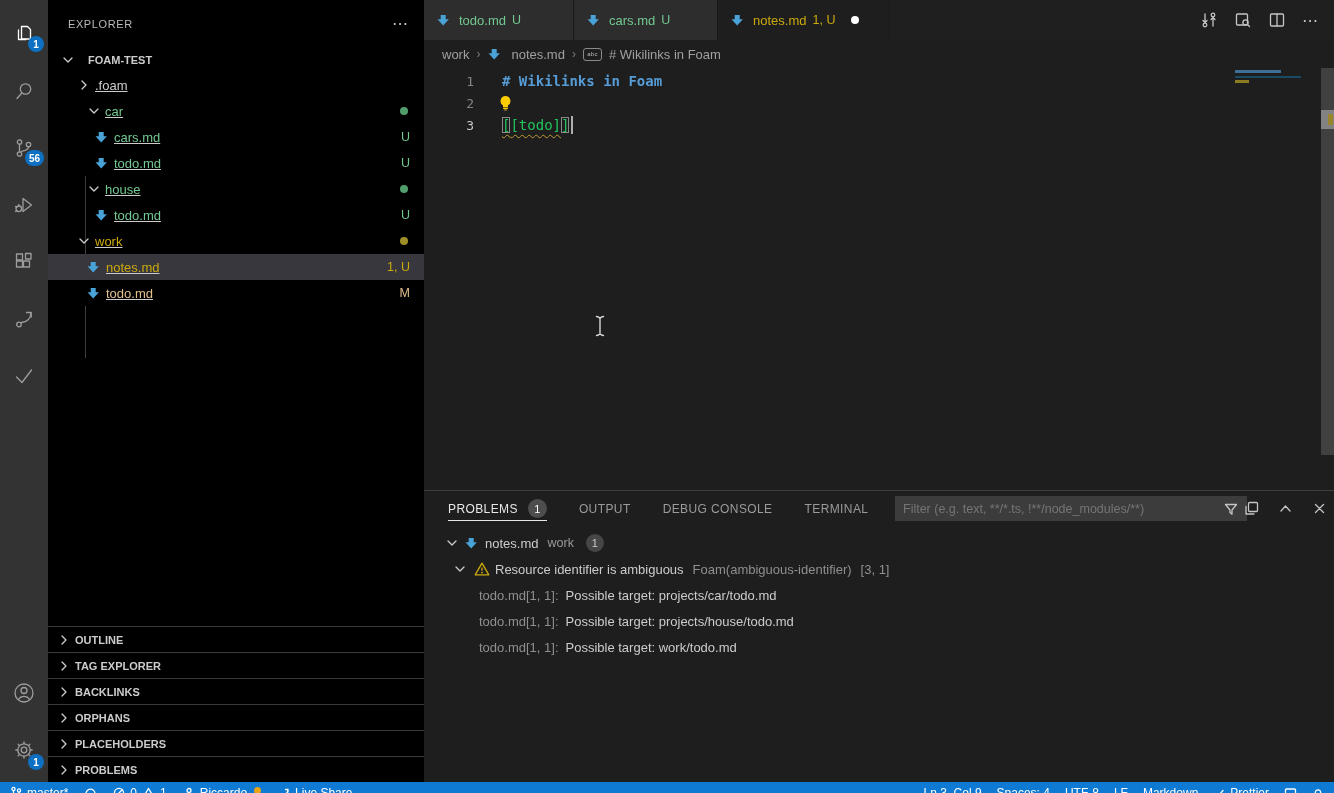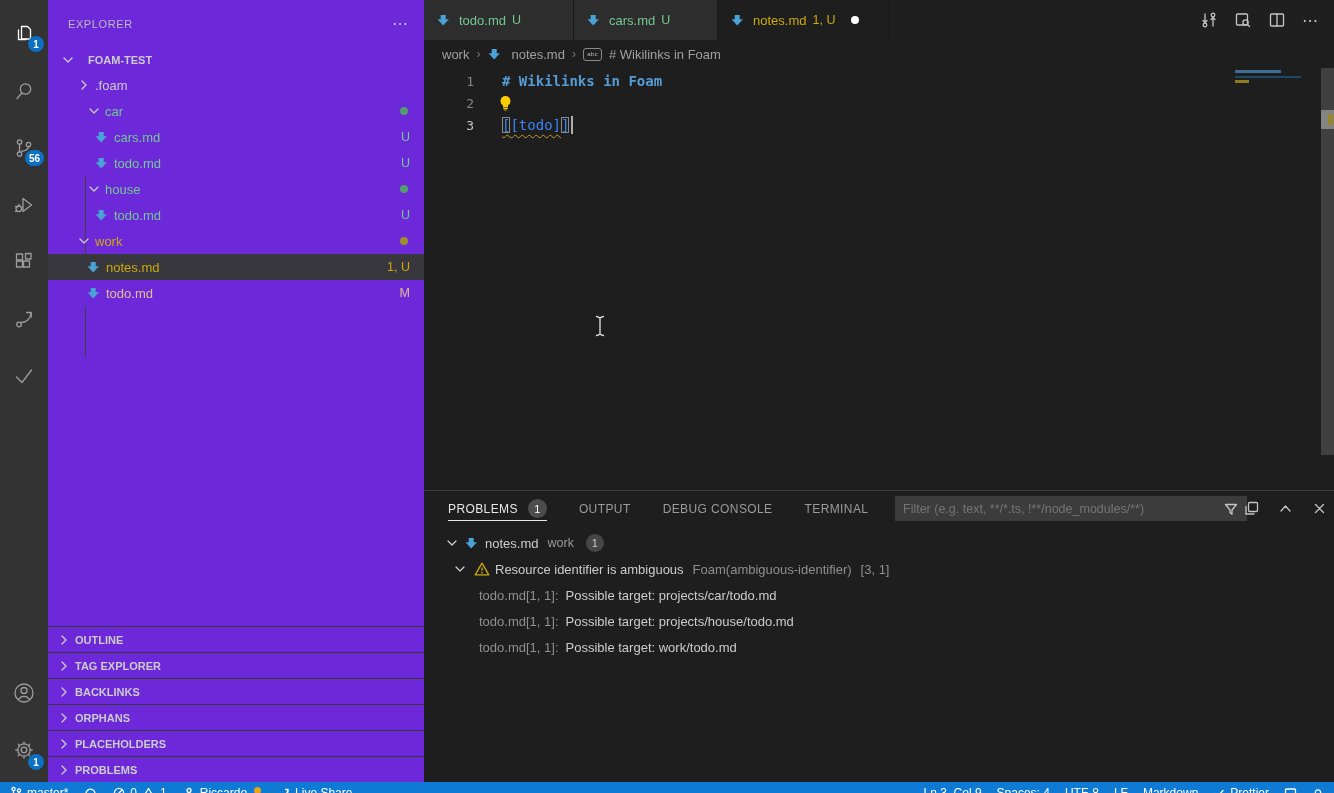--- a/index.html
+++ b/index.html
@@ -14,28 +14,28 @@
   .activitybar { position:absolute; left:0; top:0; width:48px; bottom:11px; background:#333333; padding-top:5px; }
   .ai { position:relative; height:57px; display:flex; align-items:center; justify-content:center; color:#9d9d9d; cursor:pointer; }
   .ai.active { color:#ffffff; }
   .ai-bottom { position:absolute; bottom:4px; left:0; width:48px; }
   .abadge { position:absolute; right:4px; bottom:10px; min-width:16px; height:16px; border-radius:9px;
             background:#0e70c2; color:#fff; font-size:10px; font-weight:bold;
             display:flex; align-items:center; justify-content:center; padding:0 4px; }
   .ai-bottom .abadge { bottom:8px; }
 
   
-  .sidebar { position:absolute; left:48px; top:0; width:376px; bottom:11px; background:#6d28d9; font-size:13px; }
+  .sidebar { position:absolute; left:48px; top:0; width:376px; bottom:11px; background:#000000; font-size:13px; }
   .sidebar-title { position:absolute; top:14px; left:20px; right:16px; display:flex; align-items:center;
                    font-size:11px; letter-spacing:.6px; color:#bbbbbb; }
   .sidebar-title .more { margin-left:auto; font-size:16px; color:#c5c5c5; cursor:pointer; letter-spacing:0; }
   .root-row { position:absolute; top:48px; left:0; right:0; height:24px; display:flex; align-items:center;
               padding-left:12px; font-size:11px; font-weight:bold; color:#cccccc; cursor:pointer; }
   .tree { position:absolute; top:72px; left:0; right:0; }
-  .trow { position:relative; height:26px; display:flex; align-items:center; cursor:pointer; }
+  .trow { position:relative; height:26px; display:flex; align-items:center; cursor:pointer;text-decoration:underline; }
   .trow .chev { color:#cccccc; flex:0 0 16px; }
   .trow.selected { background:#37373d; }
   .pl-d1 { padding-left:28px; } .pl-d2 { padding-left:38px; } .pl-d3f { padding-left:46px; }
   .lbl { margin-left:3px; white-space:nowrap; }
   .c-green { color:#73c991; } .c-gold { color:#ccaa0d; } .c-tan { color:#e2c08d; } .c-plain { color:#cccccc; }
   .dec { position:absolute; right:14px; font-size:12.5px; }
   .dot { position:absolute; right:16px; width:8px; height:8px; border-radius:50%; }
   .dot.green { background:#519e6d; } .dot.gold { background:#9e8f28; }
   .mdi { flex:0 0 15px; margin-right:2px; }
   .guide { position:absolute; width:1px; background:#3c3c3c; left:37px; }
@@ -62,21 +62,21 @@
   .abc-ico { width:19px; height:13px; border:1px solid #8a8a8a; border-radius:3px; font-size:6px;
              color:#bdbdbd; display:flex; align-items:center; justify-content:center; letter-spacing:.3px; }
 
   .editor-main { position:relative; flex:1; background:#1e1e1e; padding-top:2px;
                  font-family:"DejaVu Sans Mono","Liberation Mono",monospace; font-size:14px; }
   .code-line { height:22px; display:flex; align-items:center; }
   .ln { width:50px; text-align:right; color:#858585; font-size:13px; flex:0 0 50px; }
   .ln.cur { color:#c6c6c6; }
   .lc { margin-left:28px; display:flex; align-items:center; }
   .heading { color:#569cd6; font-weight:bold; }
-  .wikilink { color:#3b82f6; }
+  .wikilink { color:#22c55e; }
   .wavy { text-decoration-line:underline; text-decoration-style:wavy; text-decoration-color:#bf9b30;
           text-underline-offset:4px; text-decoration-thickness:1px; }
   .bbox { outline:1px solid #8a8a8a; outline-offset:-1px; }
   .caret { display:inline-block; width:2px; height:18px; background:#aeafad; margin-left:2px; }
 
   .minimap { position:absolute; top:2px; right:33px; width:66px; height:14px; }
   .mm1 { position:absolute; top:0; left:0; width:46px; height:3px; background:#3e6f96; }
   .mm2 { position:absolute; top:6px; left:0; width:66px; height:2px; background:#1b4a66; }
   .mm3 { position:absolute; top:10px; left:0; width:14px; height:3px; background:#8c7c20; }
   .vscroll { position:absolute; top:0; right:0; width:13px; height:387px; background:rgba(121,121,121,.38); }

